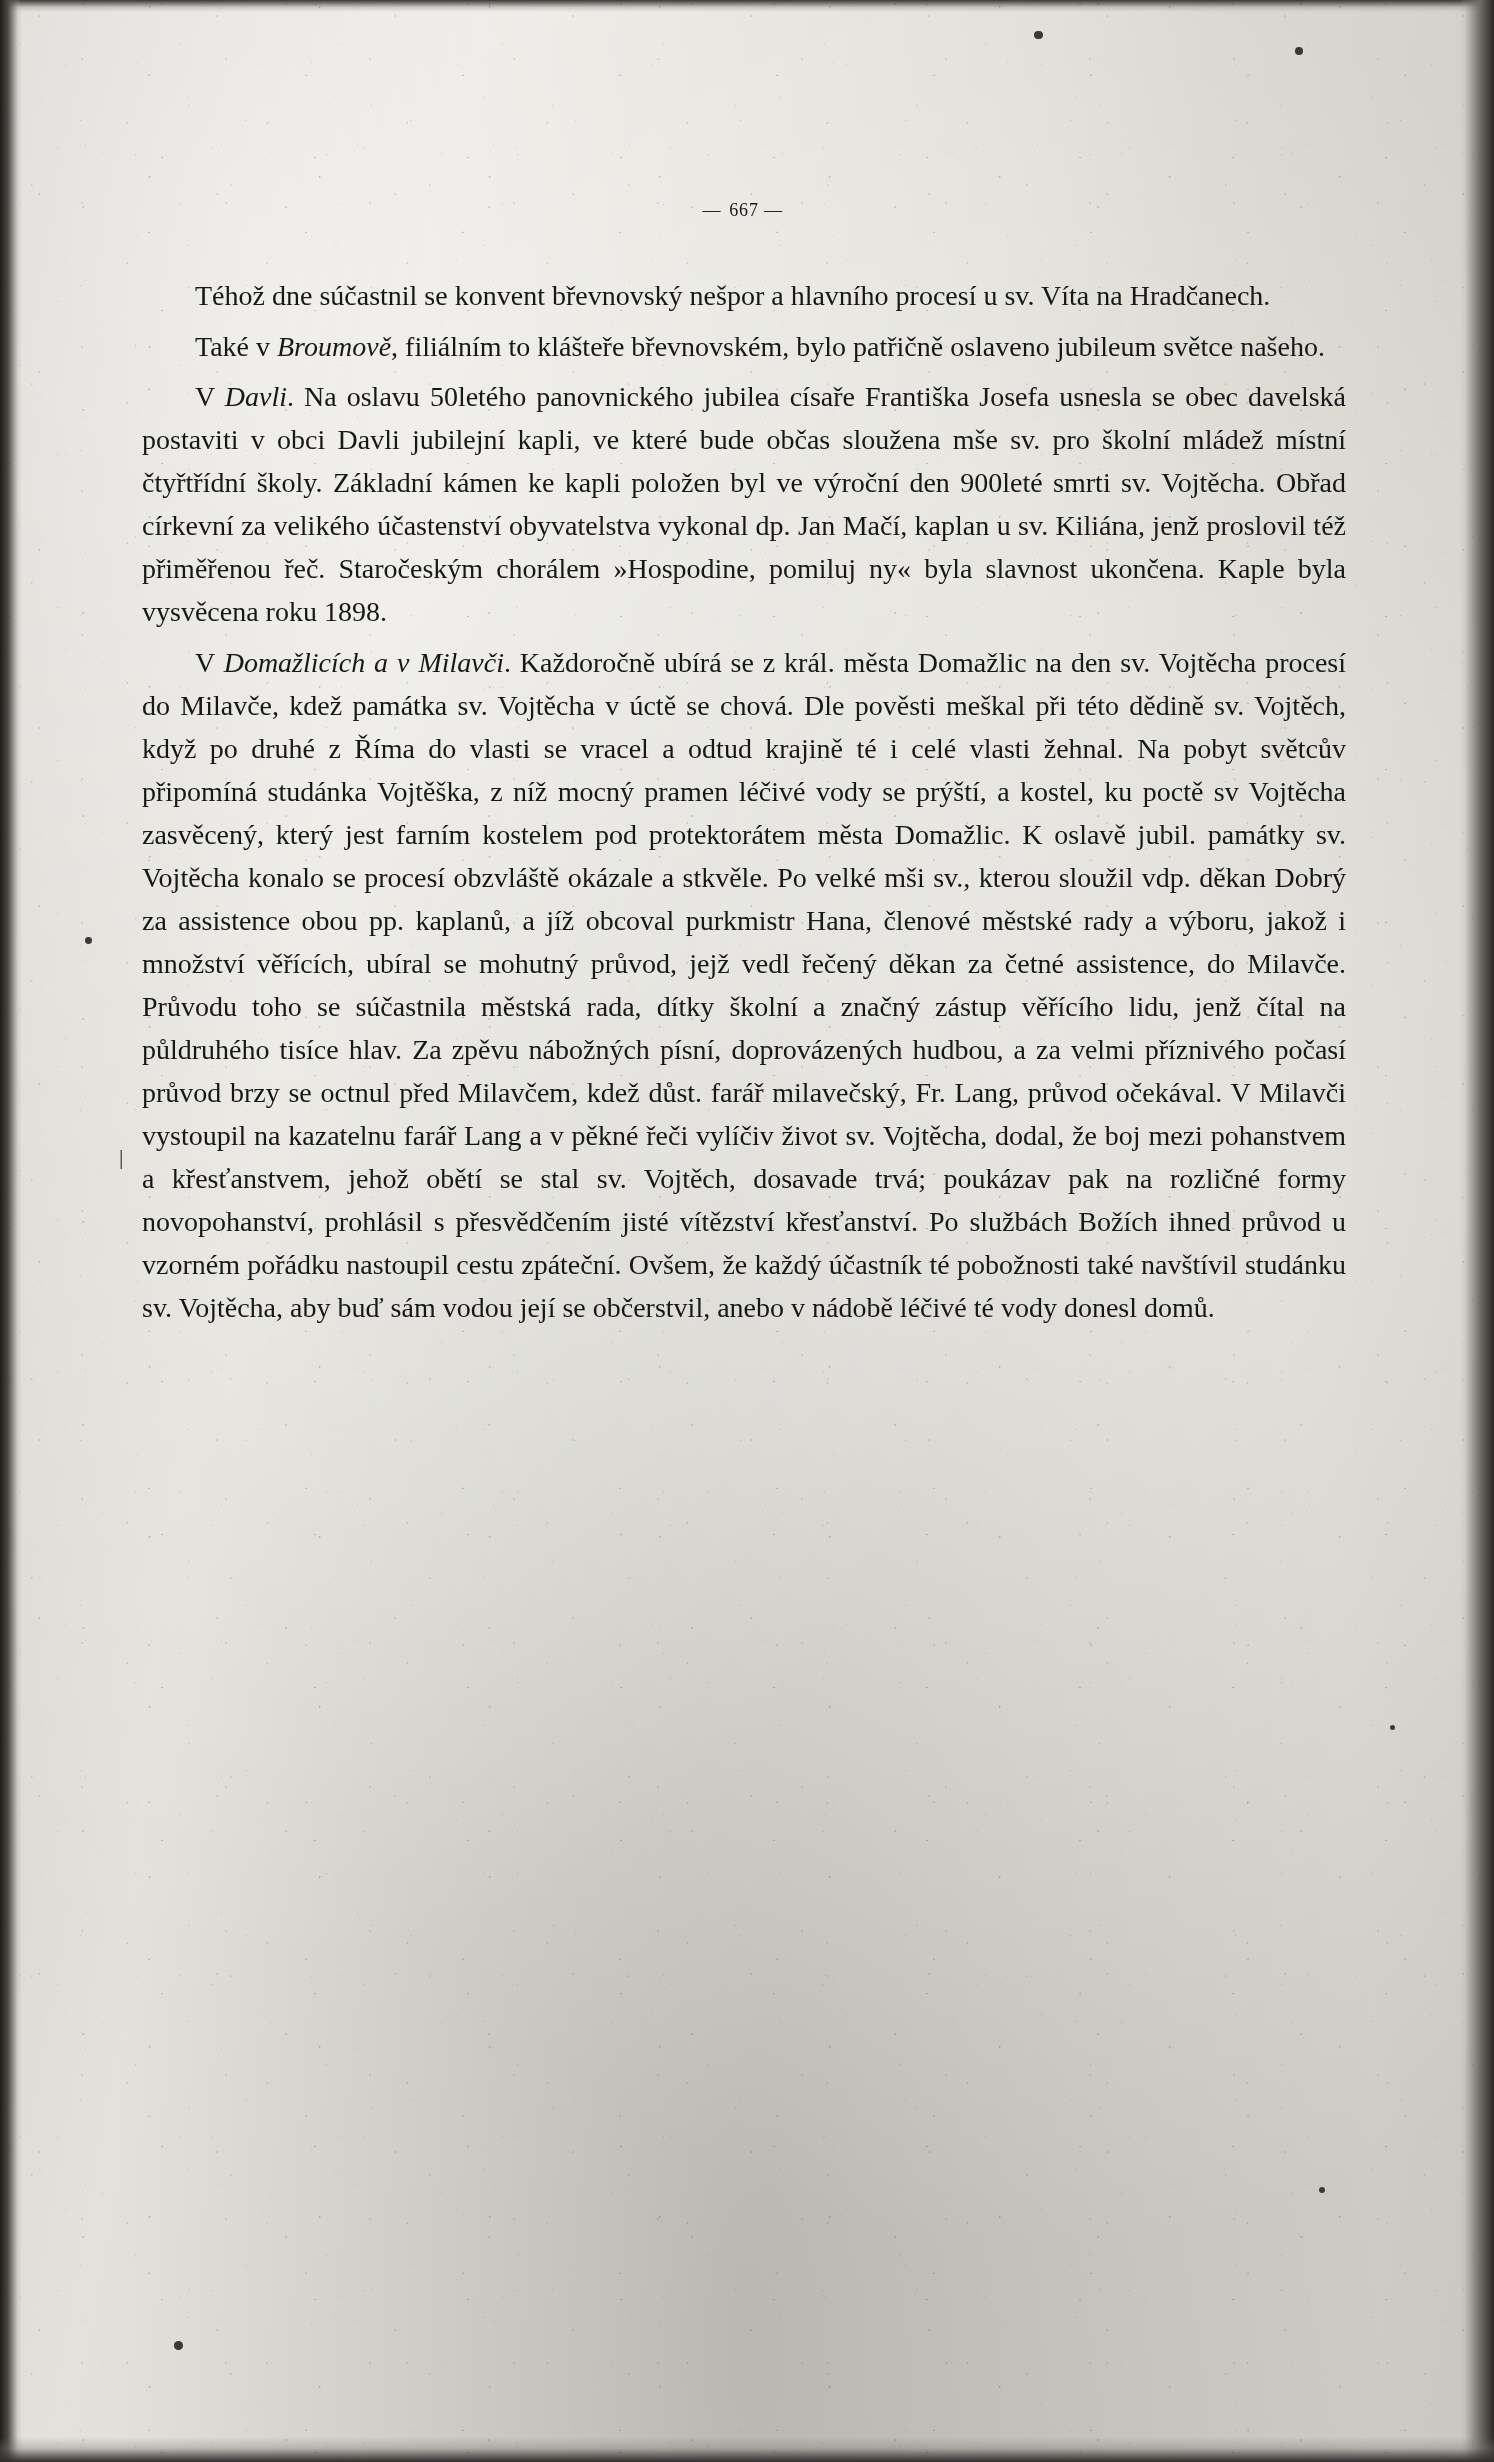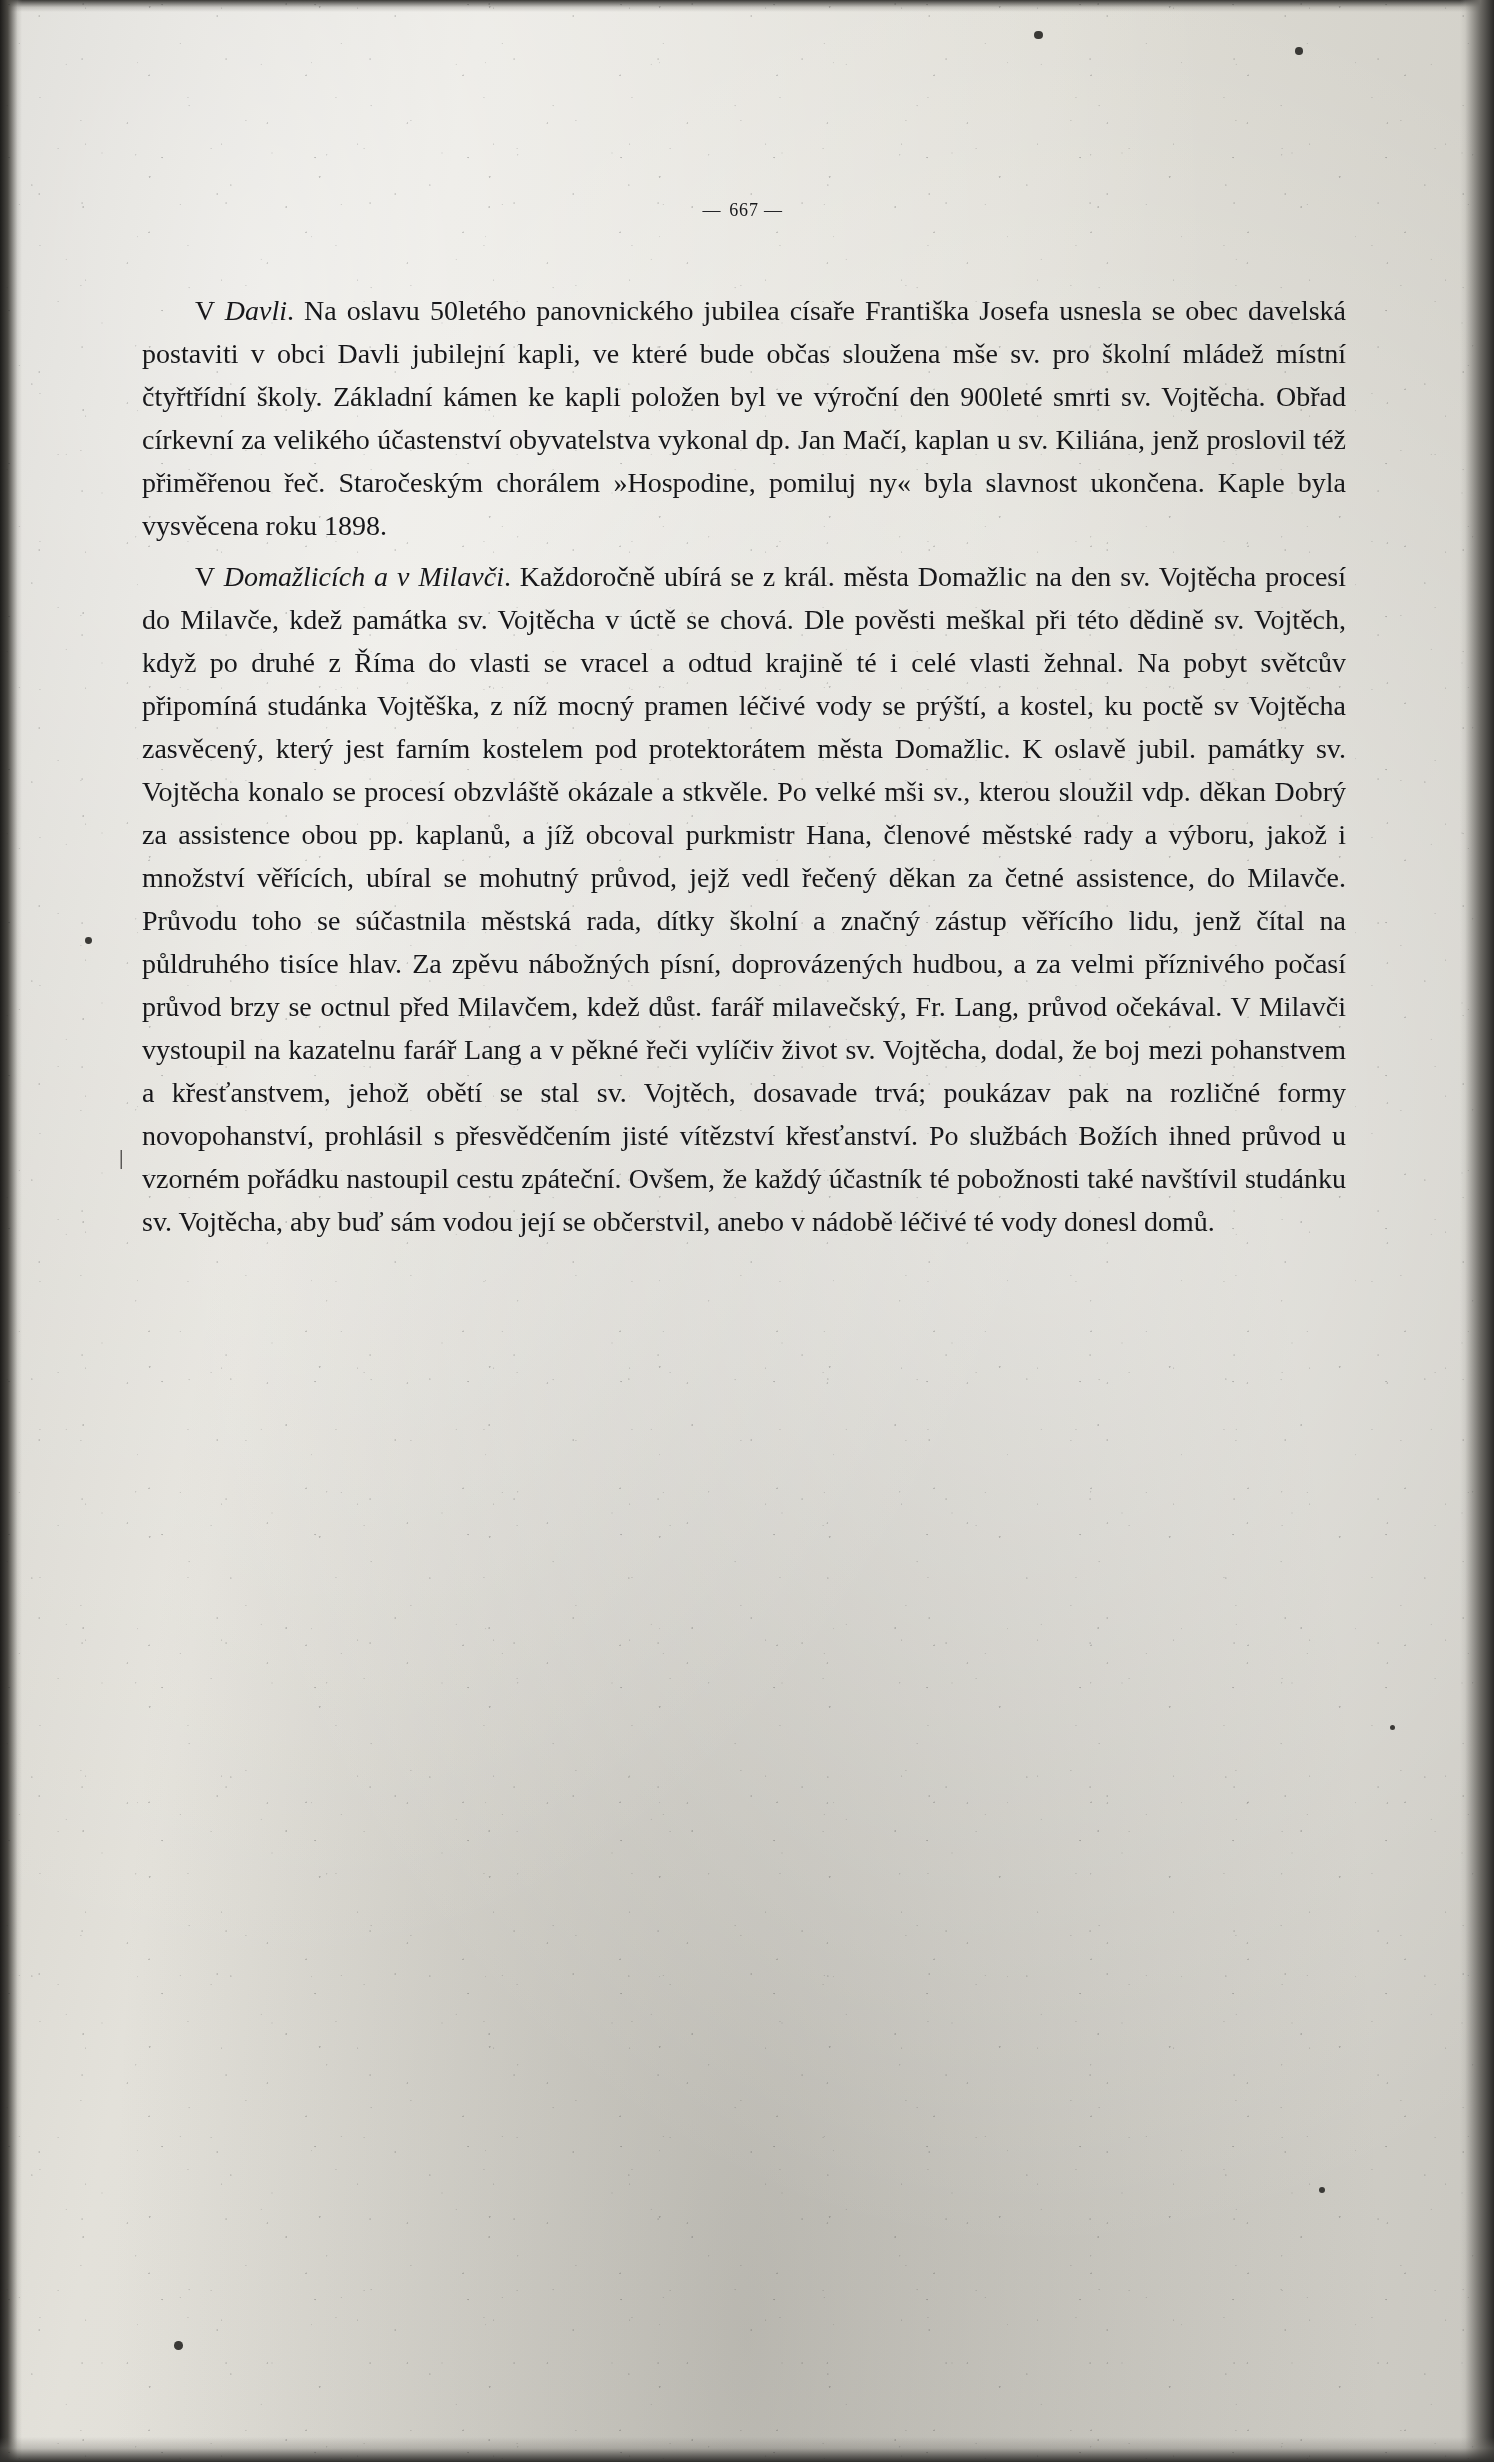--- a/index.html
+++ b/index.html
@@ -139,22 +139,24 @@
   <div class="content">
 
     <div class="folio">
       <span class="dash">—</span>
       <span>667</span>
       <span class="dash">—</span>
     </div>
 
     <div class="body-text">
 
+      <p><span>Téhož dne súčastnil se konvent břevnovský nešpor a hlavního procesí u sv. Víta na Hradčanech.</span></p>
       <div class="para-gap"></div>
 
+      <p><span>Také v </span><i>Broumově</i><span>, filiálním to klášteře břevnovském, bylo patřičně oslaveno jubileum světce našeho.</span></p>
       <div class="para-gap"></div>
 
       <p><span>V </span><i>Davli</i><span>. Na oslavu 50letého panovnického jubilea císaře Františka Josefa usnesla se obec davelská postaviti v obci Davli jubilejní kapli, ve které bude občas sloužena mše sv. pro školní mládež místní čtyřtřídní školy. Základní kámen ke kapli položen byl ve výroční den 900leté smrti sv. Vojtěcha. Obřad církevní za velikého účastenství obyvatelstva vykonal dp. Jan Mačí, kaplan u sv. Kiliána, jenž proslovil též přiměřenou řeč. Staročeským chorálem »Hospodine, pomiluj ny« byla slavnost ukončena. Kaple byla vysvěcena roku 1898.</span></p>
       <div class="para-gap"></div>
 
       <p><span>V </span><i>Domažlicích a v Milavči</i><span>. Každoročně ubírá se z král. města Domažlic na den sv. Vojtěcha procesí do Milavče, kdež památka sv. Vojtěcha v úctě se chová. Dle pověsti meškal při této dědině sv. Vojtěch, když po druhé z Říma do vlasti se vracel a odtud krajině té i celé vlasti žehnal. Na pobyt světcův připomíná studánka Vojtěška, z níž mocný pramen léčivé vody se prýští, a kostel, ku poctě sv Vojtěcha zasvěcený, který jest farním kostelem pod protektorátem města Domažlic. K oslavě jubil. památky sv. Vojtěcha konalo se procesí obzvláště okázale a stkvěle. Po velké mši sv., kterou sloužil vdp. děkan Dobrý za assistence obou pp. kaplanů, a jíž obcoval purkmistr Hana, členové městské rady a výboru, jakož i množství věřících, ubíral se mohutný průvod, jejž vedl řečený děkan za četné assistence, do Milavče. Průvodu toho se súčastnila městská rada, dítky školní a značný zástup věřícího lidu, jenž čítal na půldruhého tisíce hlav. Za zpěvu nábožných písní, doprovázených hudbou, a za velmi příznivého počasí průvod brzy se octnul před Milavčem, kdež důst. farář milavečský, Fr. Lang, průvod očekával. V Milavči vystoupil na kazatelnu farář Lang a v pěkné řeči vylíčiv život sv. Vojtěcha, dodal, že boj mezi pohanstvem a křesťanstvem, jehož obětí se stal sv. Vojtěch, dosavade trvá; poukázav pak na rozličné formy novopohanství, prohlásil s přesvědčením jisté vítězství křesťanství. Po službách Božích ihned průvod u vzorném pořádku nastoupil cestu zpáteční. Ovšem, že každý účastník té pobožnosti také navštívil studánku sv. Vojtěcha, aby buď sám vodou její se občerstvil, anebo v nádobě léčivé té vody donesl domů.</span></p>
 
     </div>
   </div>
 

